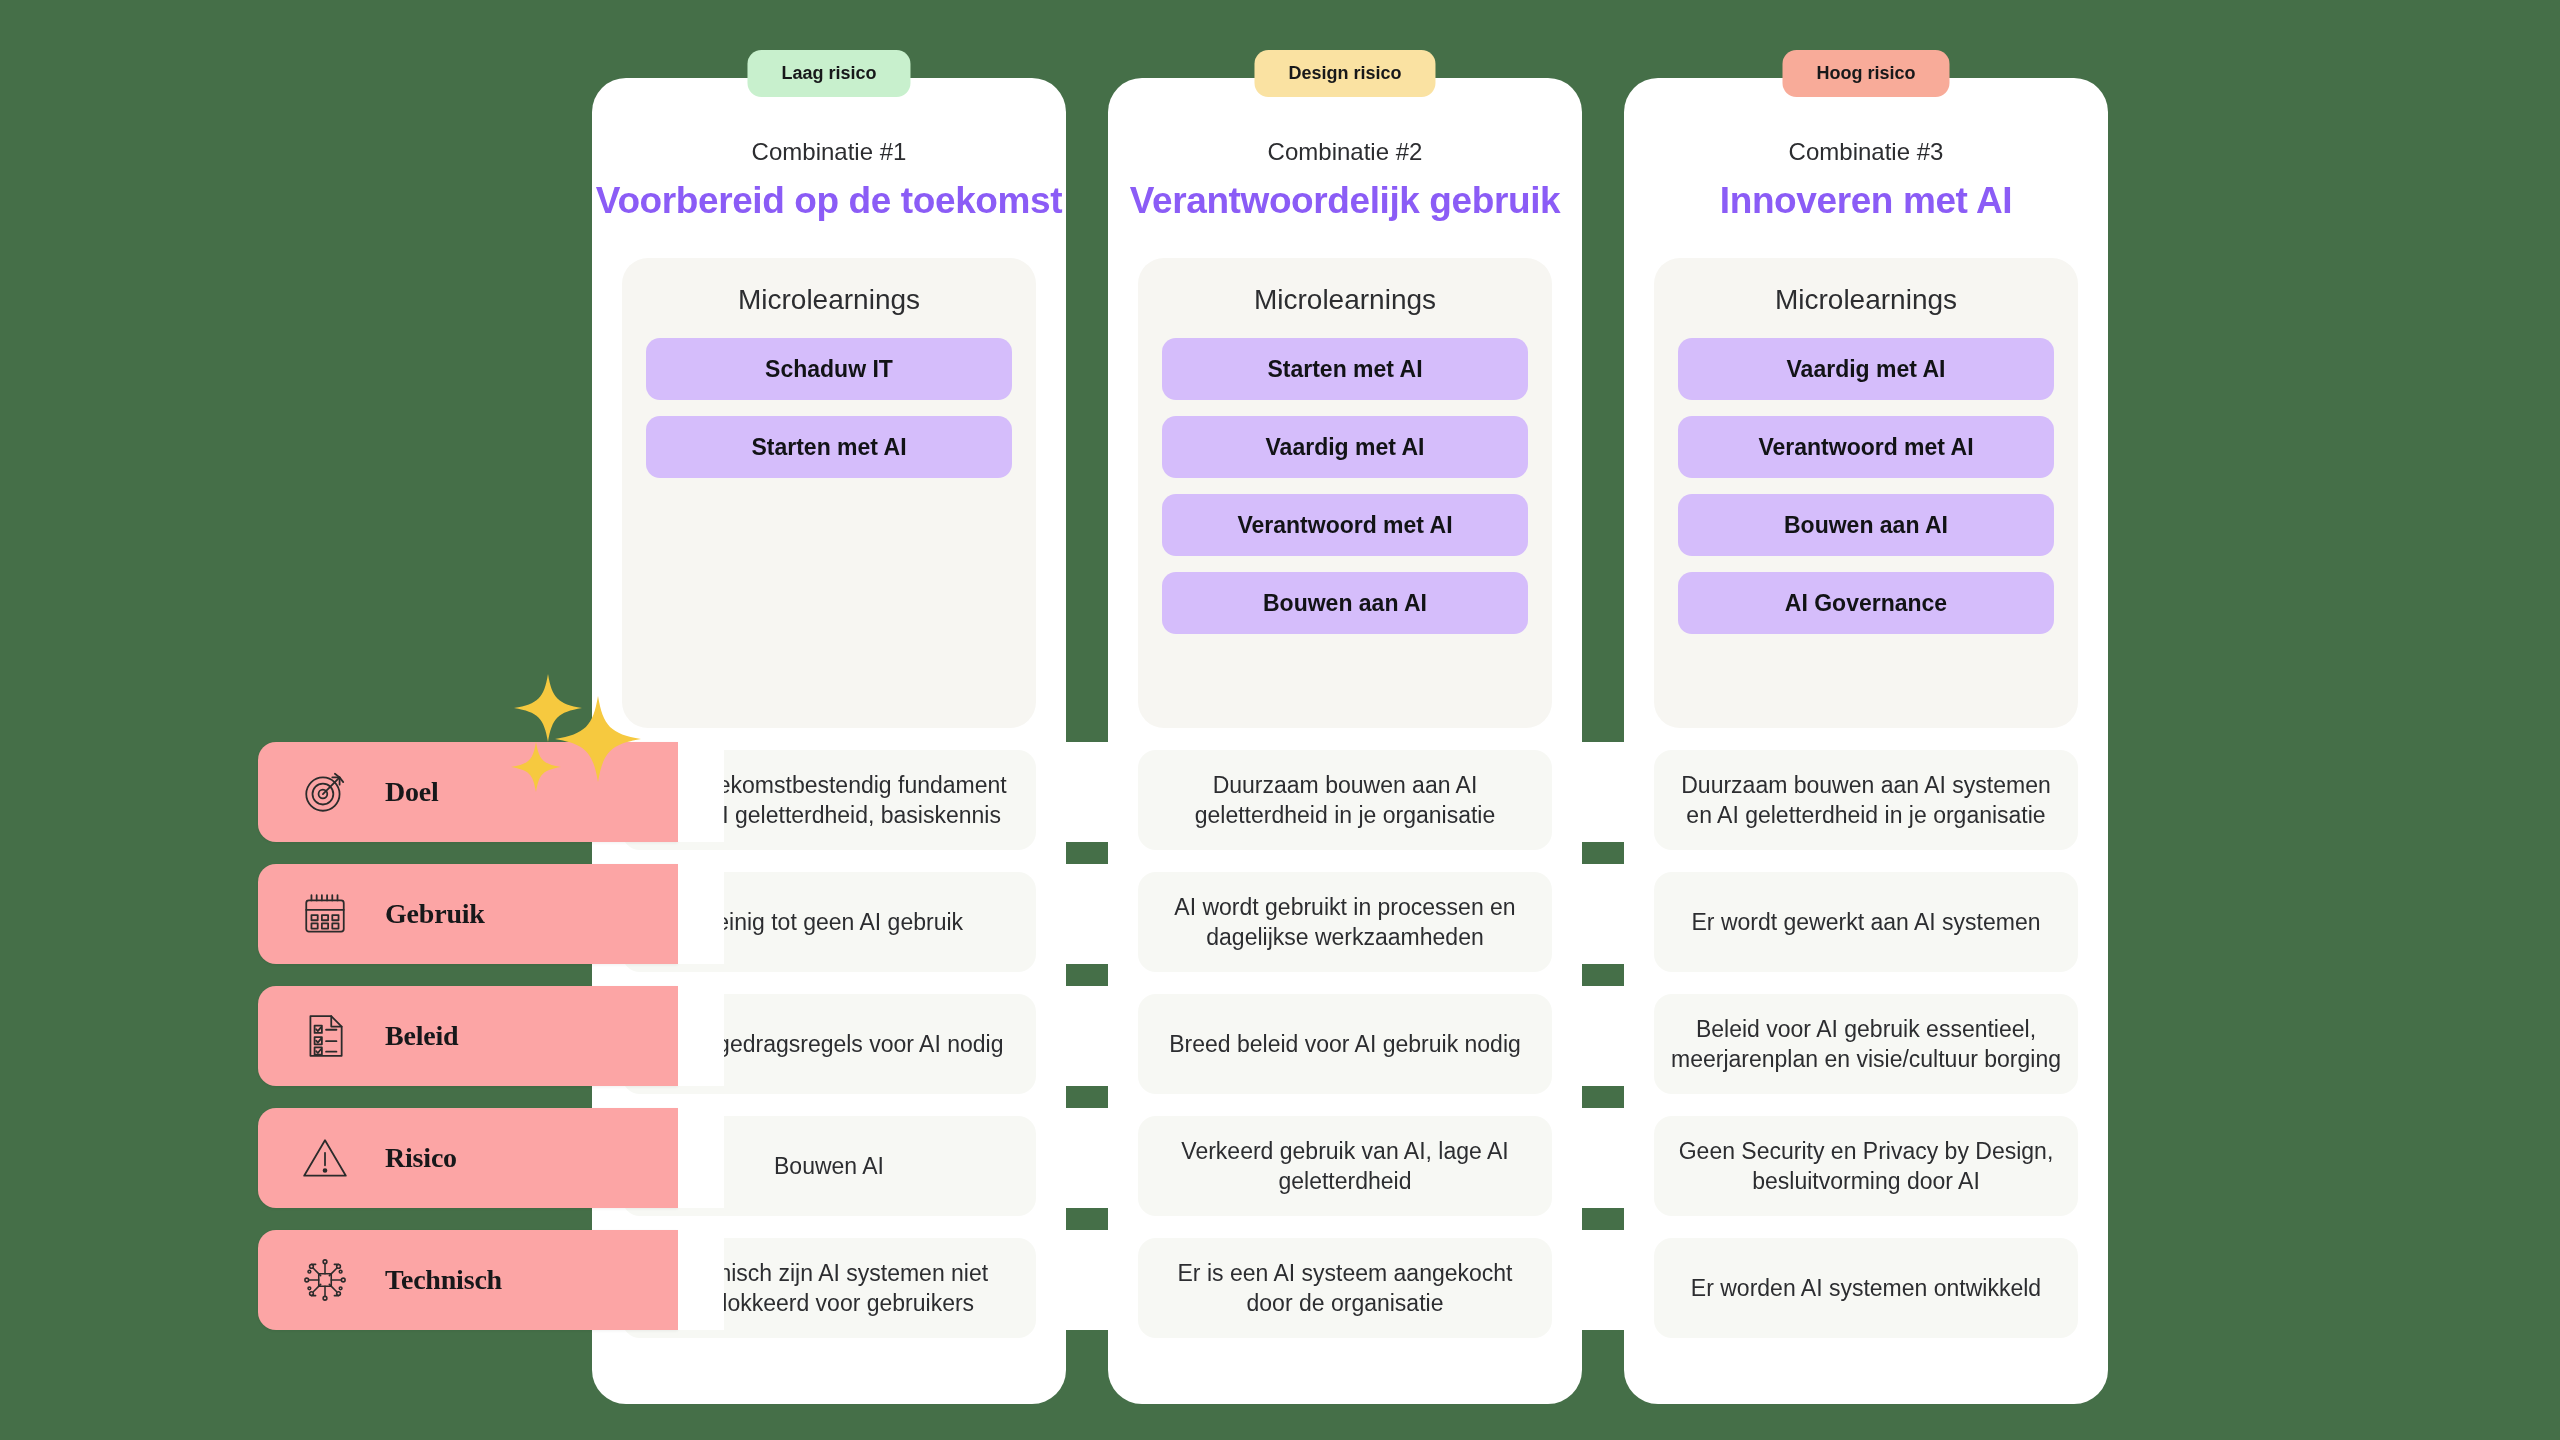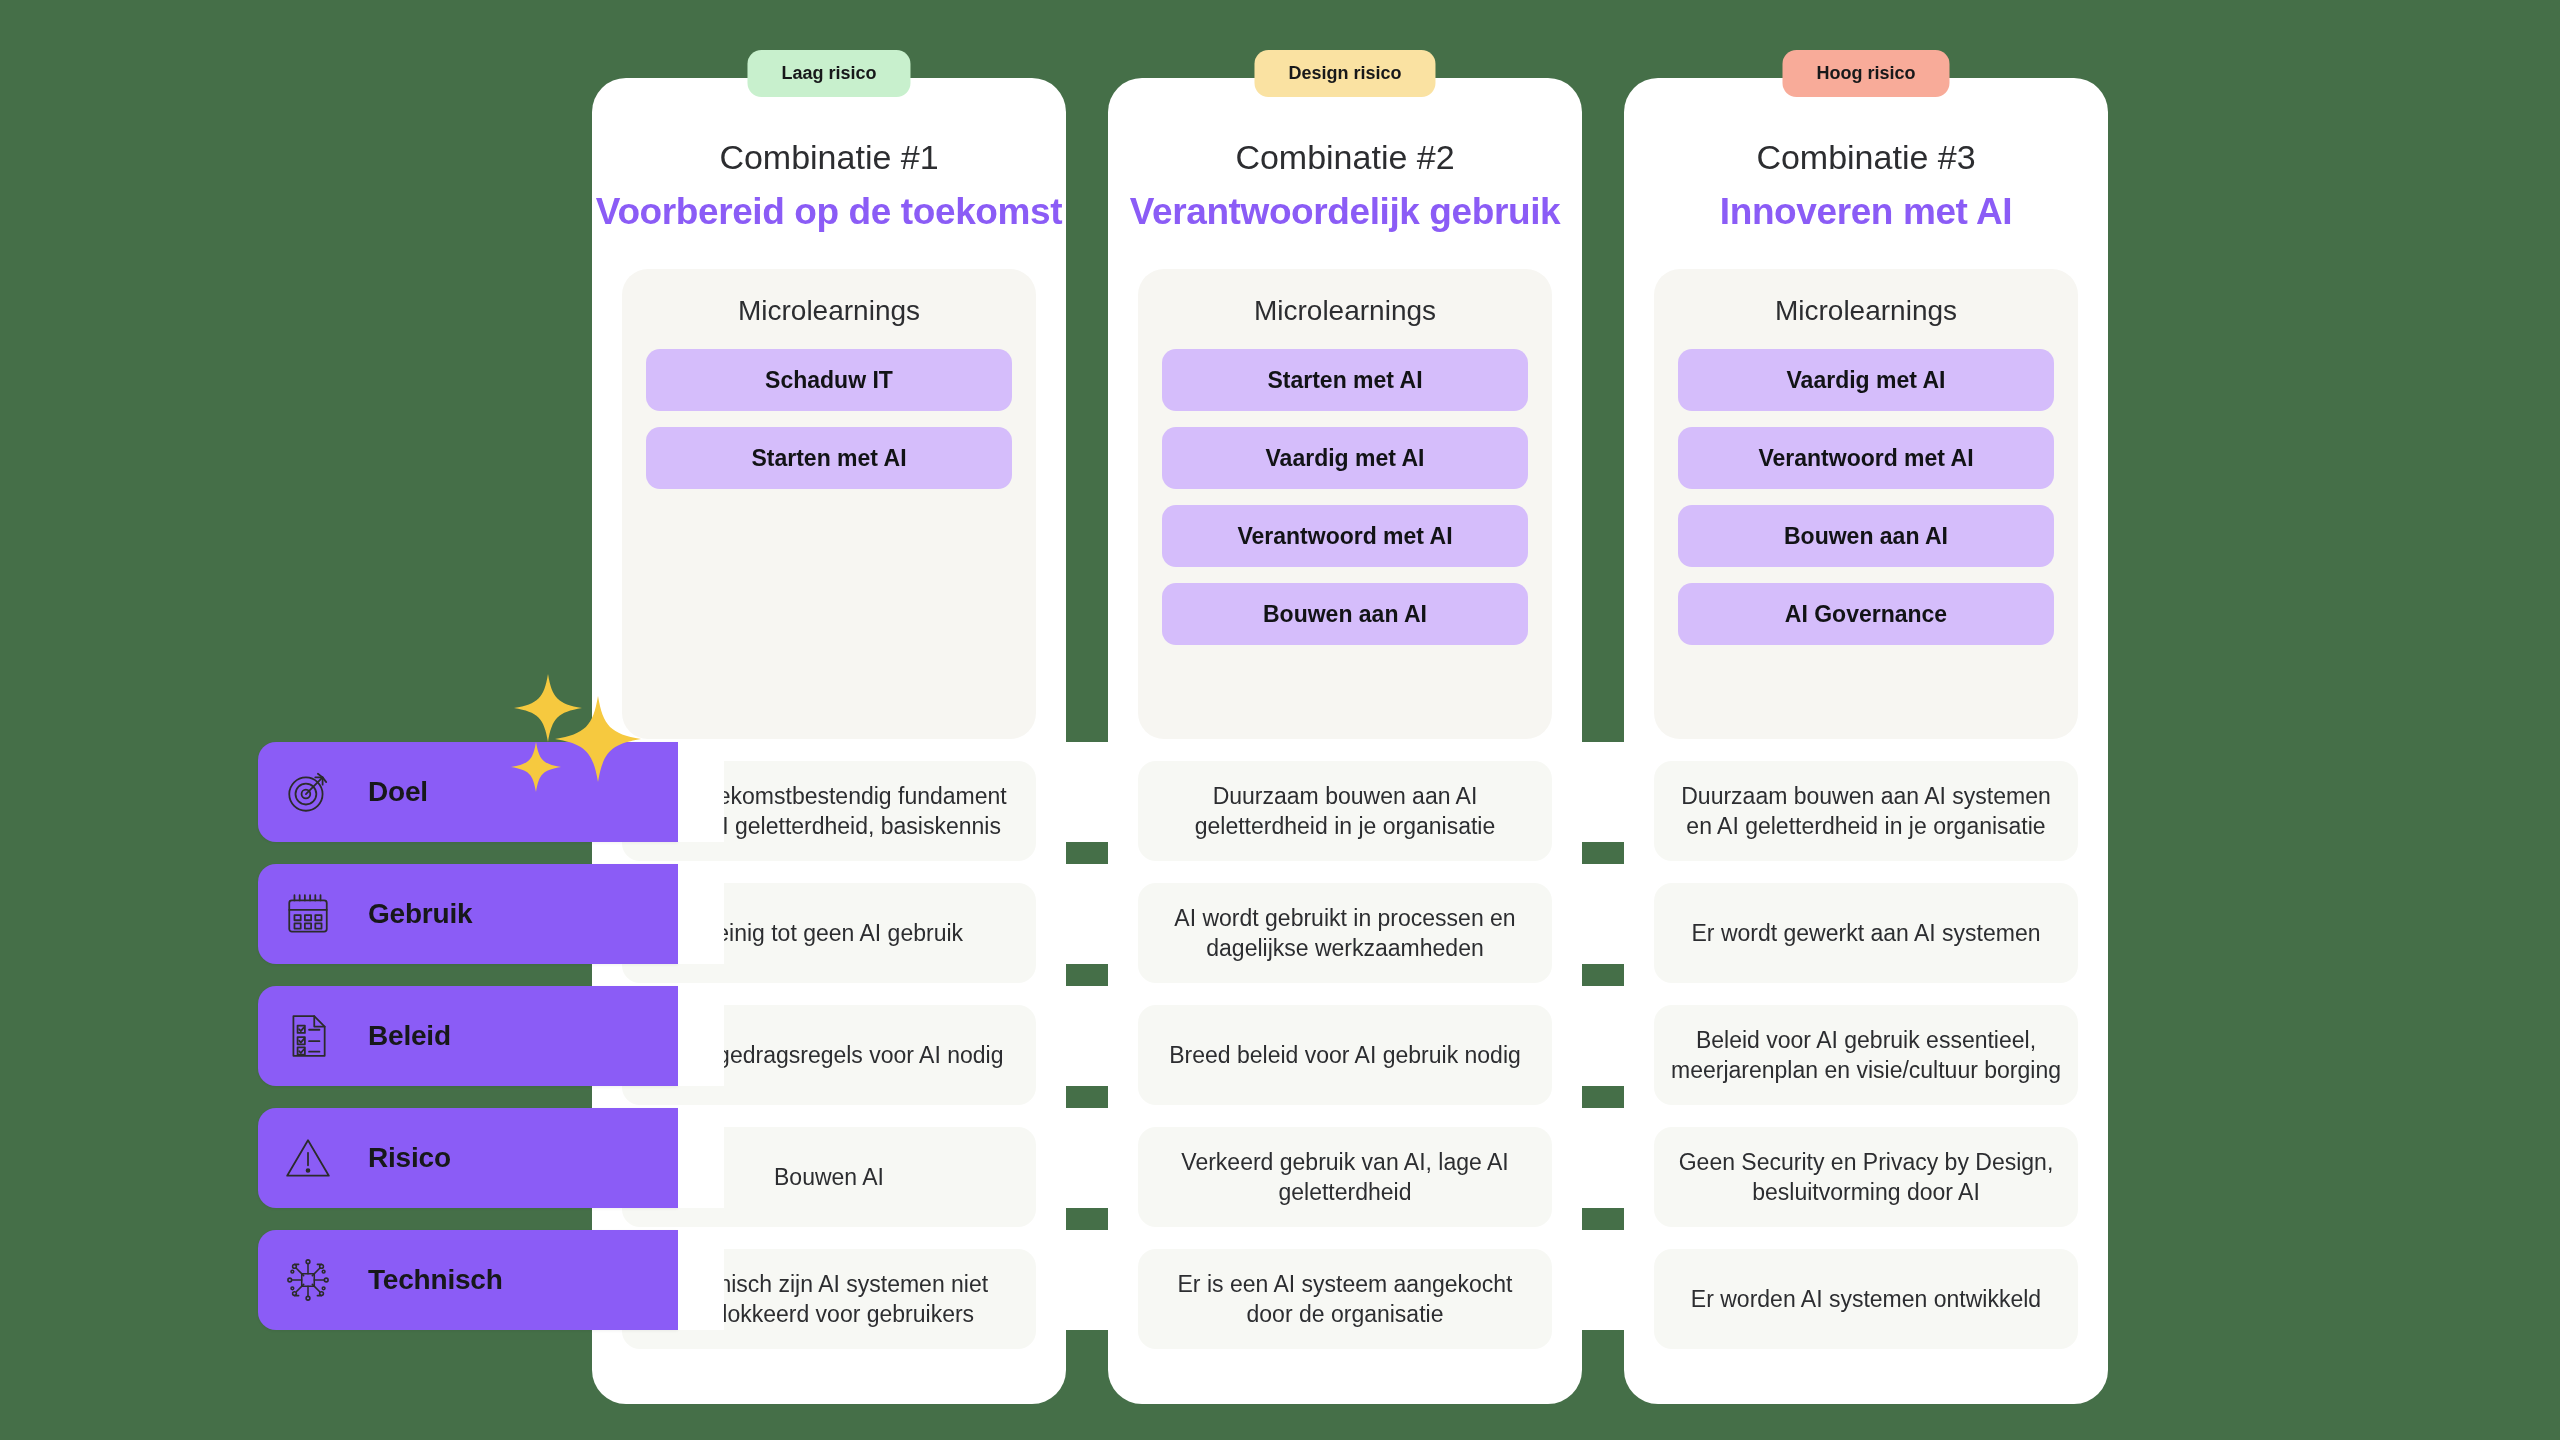--- a/index.html
+++ b/index.html
@@ -22,26 +22,27 @@
     top: 742px;
     width: 420px;
     display: flex;
     flex-direction: column;
     gap: 22px;
     z-index: 5;
   }
   .row-label {
     position: relative;
     height: 100px;
-    background: #8b5cf6;
+    background: #fca5a5;
     border-radius: 18px 0 0 18px;
     display: flex;
     align-items: center;
-    padding-left: 22px;
+    padding-left: 39px;
     box-shadow: 0 1px 3px rgba(0,0,0,0.06);
+    font-family: Liberation Serif, serif;
   }
   .row-label .ico {
     width: 56px; height: 56px;
     flex: 0 0 56px;
     display: flex; align-items: center; justify-content: center;
     color: #2b2b2b;
   }
   .row-label .ico svg { width: 50px; height: 50px; display: block; }
   .row-label .lbl {
     margin-left: 32px;
@@ -94,21 +95,21 @@
     border-radius: 14px;
     font-size: 18px;
     font-weight: 700;
     color: #17181a;
     white-space: nowrap;
     z-index: 6;
   }
 
   .combi {
     margin-top: 60px;
-    font-size: 34px;
+    font-size: 24px;
     color: #2c2d30;
     font-weight: 400;
     text-align: center;
   }
   .title {
     margin-top: 14px;
     font-size: 37px;
     font-weight: 700;
     color: #8b5cf6;
     text-align: center;

